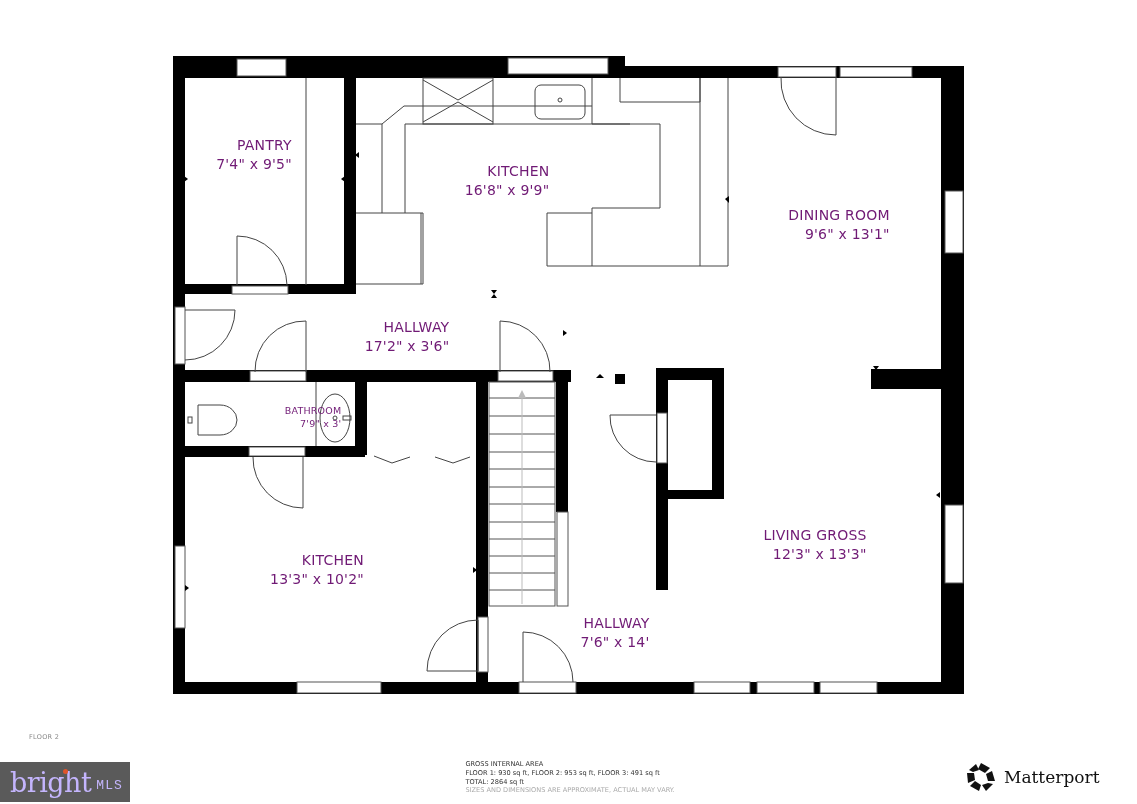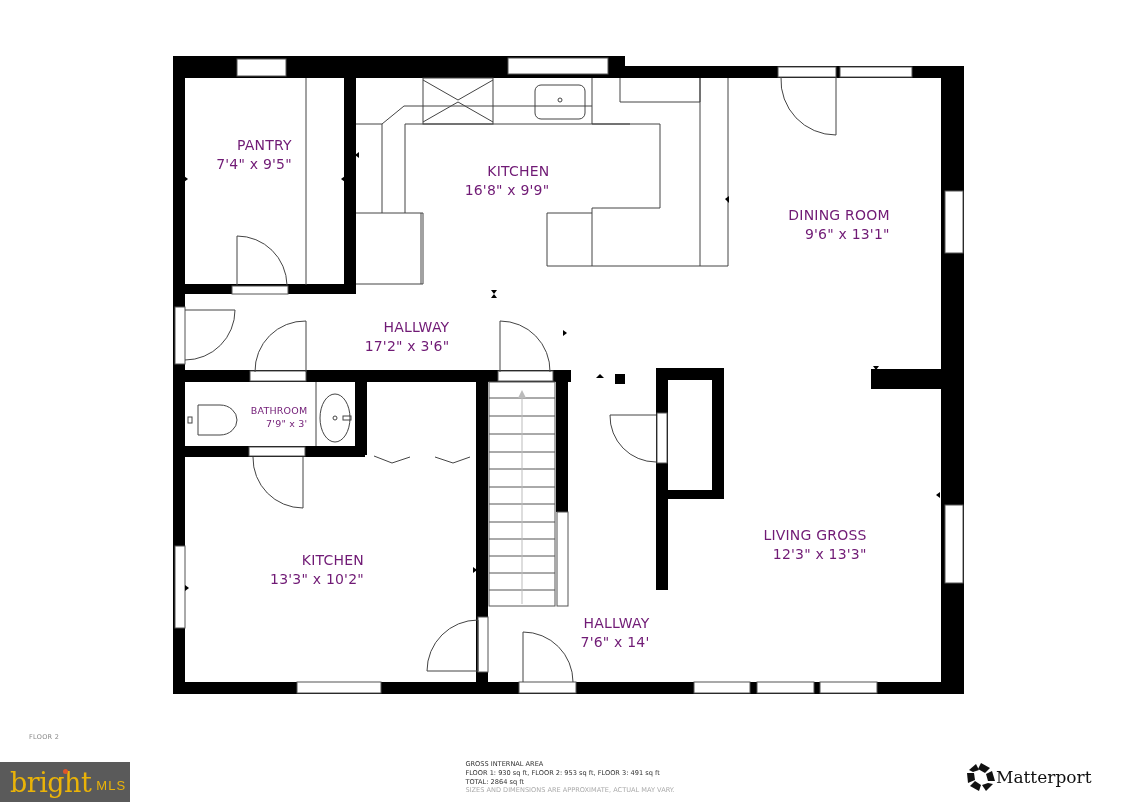--- a/index.html
+++ b/index.html
@@ -1,27 +1,27 @@
 <!DOCTYPE html>
 <html><head>
 <meta charset="utf-8">
 <style>
   html, body { margin:0; padding:0; background:#ffffff; }
   body { width:1137px; height:804px; position:relative; overflow:hidden; font-family:"DejaVu Sans", sans-serif; }
   #plan { position:absolute; left:0; top:0; }
   .room-label { position:absolute; text-align:right; color:#701a75; font-size:14px; line-height:19px; letter-spacing:0.2px; transform:translateX(-50%); white-space:nowrap; }
-  .room-label.small { font-size:9.5px; line-height:13px; }
+  .room-label.small { font-size:9.5px; line-height:13px;margin-left:34px; }
   .floor-tag { position:absolute; left:29px; top:733px; font-size:6.5px; color:#888; letter-spacing:0.3px; }
   .footer { position:absolute; left:570px; top:760px; transform:translateX(-50%); text-align:left; font-size:6.6px; line-height:8.8px; color:#333; white-space:nowrap; }
   .footer .note { color:#aaa; }
-  .bright { position:absolute; left:0; top:762px; width:130px; height:40px; background:#5a5a5a; color:#eab308; display:flex; align-items:center; padding-left:10px; box-sizing:border-box; }
+  .bright { position:absolute; left:0; top:762px; width:130px; height:40px; background:#5a5a5a; color:#c4b5fd; display:flex; align-items:center; padding-left:10px; box-sizing:border-box; }
   .bright .word { font-family:"DejaVu Serif", serif; font-size:27px; letter-spacing:-0.5px; position:relative; }
   .bright .dot { position:absolute; width:5px; height:5px; background:#e0552b; border-radius:50%; left:63px; top:7px; }
-  .bright .mls { font-family:Liberation Sans, sans-serif; font-size:13px; margin-left:5px; margin-top:6px; letter-spacing:1px; }
-  .matterport { position:absolute; left:966px; top:762px; display:flex; align-items:center; gap:0; }
+  .bright .mls { font-family:Liberation Mono, monospace; font-size:13px; margin-left:5px; margin-top:6px; letter-spacing:1px; }
+  .matterport { position:absolute; left:966px; top:762px; display:flex; align-items:center; gap:8px; }
   .matterport .name { font-family:"DejaVu Serif", serif; font-size:17px; color:#111; }
 </style>
 </head>
 <body>
 
 <svg id="plan" width="1137" height="804" viewBox="0 0 1137 804" xmlns="http://www.w3.org/2000/svg">
 
   <g fill="#000">
     <rect x="173" y="56" width="452" height="22"></rect>
     <rect x="610" y="66" width="354" height="12"></rect>

